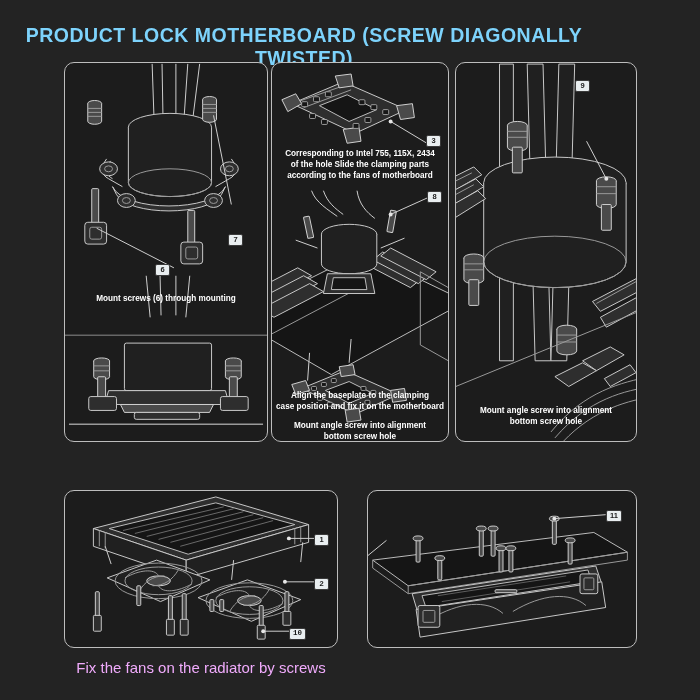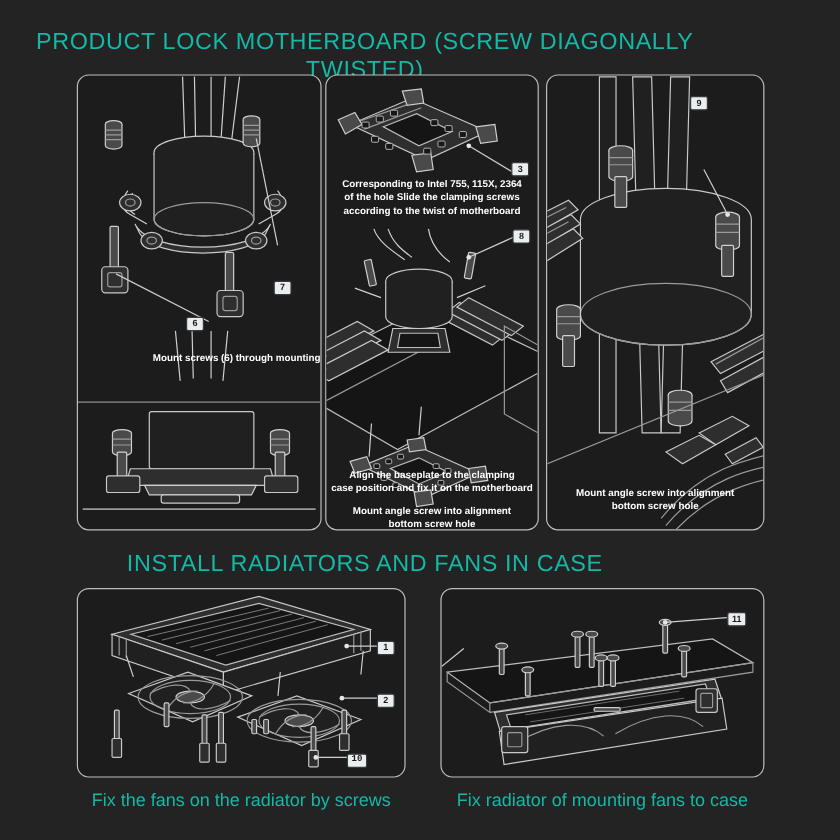--- a/index.html
+++ b/index.html
@@ -9,21 +9,21 @@
     font-family:"Liberation Sans",sans-serif;
     overflow:hidden;
   }
   .sheet{
     position:absolute;left:0;top:0;width:700px;height:700px;
     background:#232323;
     box-sizing:border-box;
   }
   .section-title{
     position:absolute;left:0;width:608px;text-align:center;
-    color:#14b8a6;letter-spacing:.5px;font-weight:400;
+    color:#7dd3fc;letter-spacing:.5px;font-weight:700;
   }
   #title-1{top:24px;font-size:19.5px;}
   #title-2{top:459px;font-size:19.5px;}
 
   .panel{
     position:absolute;
     border:1.3px solid #bdbdbd;
     border-radius:10px;
     background:#1c1c1c;
     box-sizing:border-box;
@@ -33,21 +33,21 @@
     position:absolute;
     color:#ffffff;
     text-align:center;
     line-height:1.32;
     font-size:8.2px;
     font-weight:700;
     width:100%;
     left:0;
   }
   .outcap{
-    position:absolute;color:#14b8a6;font-size:15px;text-align:center;
+    position:absolute;color:#f0abfc;font-size:15px;text-align:center;
   }
 
   
   .badge{
     position:absolute;
     background:#e9eef0;color:#1a1a1a;
     font-size:7.5px;font-weight:700;
     border:1px solid #3a3a3a;
     border-radius:2px;
     padding:1px 3px 1px 3px;
@@ -150,21 +150,21 @@
         <path class="ln2" d="M162 305 H178 M162 310 H178"></path>
         <rect class="fill-lt" x="166" y="316" width="8" height="22" rx="1"></rect>
         <rect class="fill-md" x="157" y="336" width="28" height="14" rx="2"></rect>
       </g>
       <line x1="4" y1="364" x2="200" y2="364" stroke="#9a9a9a" stroke-width="1.4"></line>
     </svg>
 
     <div class="badge" style="left:90px;top:201px;">6</div>
     <div class="badge" style="left:163px;top:171px;">7</div>
 
-    <div class="cap" style="top:231px;text-align:right;">Mount screws (6) through mounting</div>
+    <div class="cap" style="top:231px;">Mount screws (6) through mounting</div>
 
   </div>
 
   <div class="panel" id="panel-2" style="left:271px;top:62px;width:178px;height:380px;">
 
     <svg class="art" viewBox="0 0 178 380">
 
       <g transform="translate(2,6)">
         <path class="fill-md" d="M18 34 L70 12 L134 40 L82 64 Z"></path>
         <path class="fill-blk" d="M46 36 L74 25 L104 40 L76 52 Z"></path>
@@ -248,23 +248,23 @@
         </g>
 
         <path class="ln" d="M20 20 L22 -8"></path>
         <path class="ln" d="M62 2 L64 -22"></path>
       </g>
     </svg>
 
     <div class="badge" style="left:154px;top:72px;">3</div>
     <div class="badge" style="left:155px;top:128px;">8</div>
 
-    <div class="cap" style="top:86px;">Corresponding to Intel 755, 115X, 2364</div>
-    <div class="cap" style="top:97px;">of the hole Slide the clamping screws</div>
-    <div class="cap" style="top:108px;">according to the twist of motherboard</div>
+    <div class="cap" style="top:86px;">Corresponding to Intel 755, 115X, 2434</div>
+    <div class="cap" style="top:97px;">of the hole Slide the clamping parts</div>
+    <div class="cap" style="top:108px;">according to the fans of motherboard</div>
 
     <div class="cap" style="top:328px;">Align the baseplate to the clamping</div>
     <div class="cap" style="top:339px;">case position and fix it on the motherboard</div>
     <div class="cap" style="top:358px;">Mount angle screw into alignment</div>
     <div class="cap" style="top:369px;">bottom screw hole</div>
   </div>
 
   <div class="panel" id="panel-3" style="left:455px;top:62px;width:182px;height:380px;">
 
     <svg class="art" viewBox="0 0 182 380">
@@ -329,21 +329,20 @@
       <path class="ln" d="M152 116 L132 78"></path>
       <circle cx="152" cy="116" r="2" fill="#e6e6e6"></circle>
     </svg>
 
     <div class="badge" style="left:119px;top:17px;">9</div>
 
     <div class="cap" style="top:343px;">Mount angle screw into alignment</div>
     <div class="cap" style="top:354px;">bottom screw hole</div>
   </div>
 
-  <div class="section-title" id="title-2">INSTALL RADIATORS AND FANS IN CASE</div>
 
   <div class="panel" id="panel-4" style="left:64px;top:490px;width:274px;height:158px;">
 
     <svg class="art" viewBox="0 0 274 158">
 
       <path class="fill-md" d="M28 38 L152 6 L246 34 L122 70 Z"></path>
       <path class="fill-blk" d="M44 38 L152 12 L232 34 L124 64 Z"></path>
       <g stroke="#8f8f8f" stroke-width=".7">
         <path d="M58 40 L160 16"></path>
           <path d="M70 43 L170 18"></path>
@@ -449,15 +448,14 @@
         <ellipse class="fill-lt" cx="204" cy="50" rx="5" ry="2.5"></ellipse>
       </g>
 
       <path class="ln" d="M188 28 L240 24"></path>
       <circle cx="188" cy="28" r="2" fill="#e6e6e6"></circle>
     </svg>
 
     <div class="badge" style="left:238px;top:19px;">11</div>
   </div>
 
-  <div class="outcap" style="left:367px;top:659px;width:270px;">Fix radiator of mounting fans to case</div>
 
 </div>
 
 </body></html>

